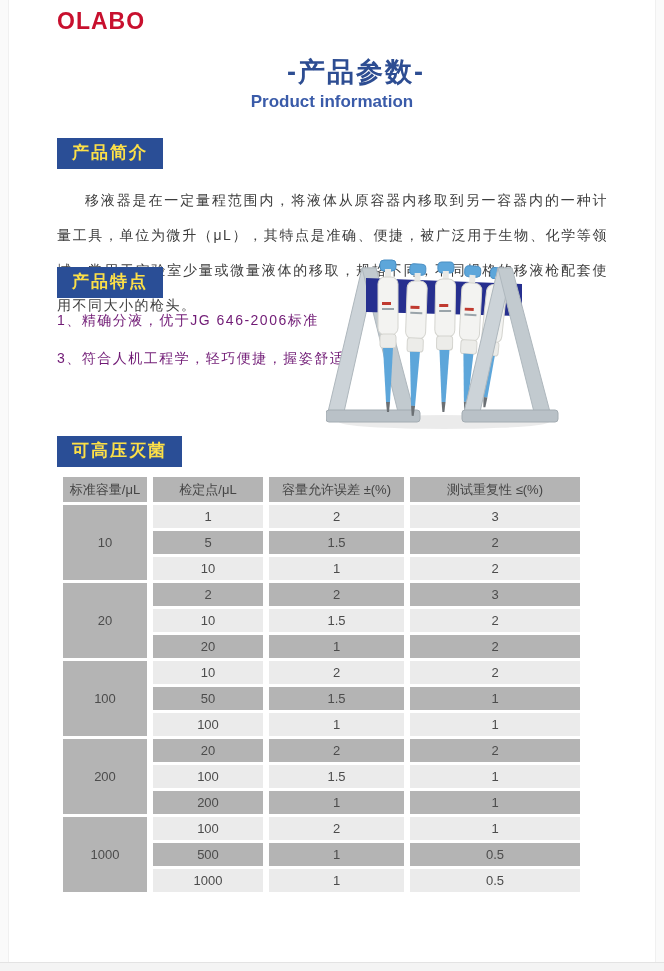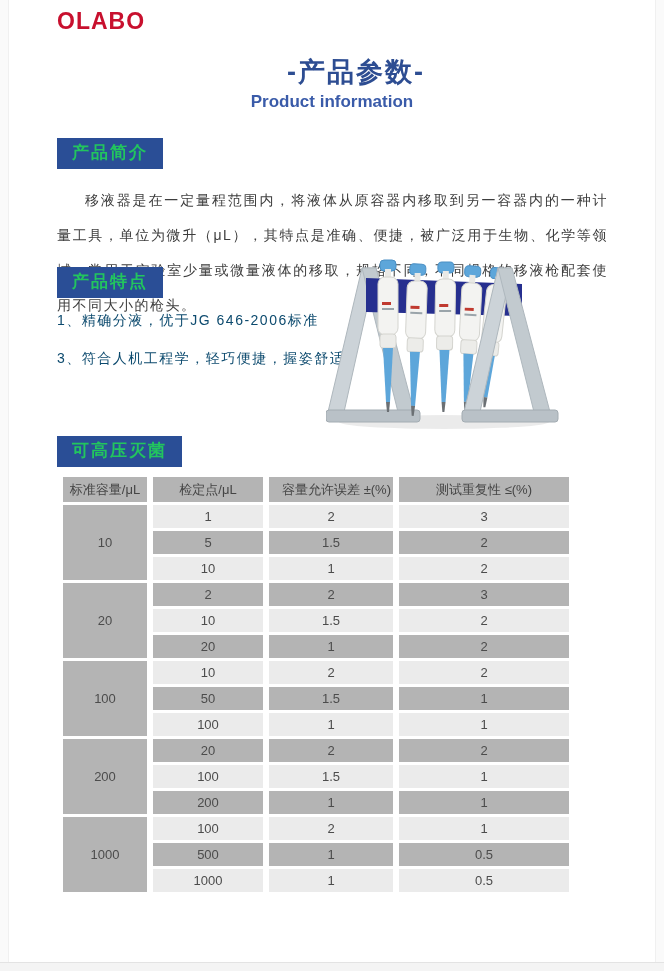--- a/index.html
+++ b/index.html
@@ -13,47 +13,47 @@
                   background:#f4f4f4; border-top:1px solid #e3e3e3; }
 
   .logo { position:absolute; left:57px; top:8px; font-size:23px; font-weight:900;
           color:#c8102e; letter-spacing:1px; }
 
   .page-title { position:absolute; left:0; top:54px; width:664px; text-align:center;
                 font-size:27px; font-weight:bold; color:#2d4d92; letter-spacing:2px;padding-left:48px; }
   .page-subtitle { position:absolute; left:0; top:92px; width:664px; text-align:center;
                    font-size:17px; font-weight:600; color:#3a5ba9; }
 
-  .badge { position:absolute; left:57px; background:#2a4e96; color:#22c55e;
+  .badge { position:absolute; left:57px; background:#2a4e96; color:#fde047;
            font-size:17px; font-weight:bold; letter-spacing:2px;
            padding:4px 15px 5px 15px; line-height:22px; }
   .badge-intro    { top:138px; }
   .badge-features { top:267px; }
   .badge-specs    { top:436px; }
 
   .intro-text { position:absolute; left:57px; top:183px; width:551px;
                 font-size:14px; line-height:35px; color:#3d3d3d;
                 letter-spacing:1.5px; text-align:justify; text-indent:2em; }
 
   .features { position:absolute; left:57px; top:301px; width:280px; }
-  .feature-item { font-size:14px; line-height:38px; color:#0c4a6e; letter-spacing:1.5px;
+  .feature-item { font-size:14px; line-height:38px; color:#701a75; letter-spacing:1.5px;
                   white-space:nowrap; }
 
   .product-image { position:absolute; left:326px; top:254px; width:242px; height:180px; }
 
   .spec-table { position:absolute; left:57px; top:474px;
                 border-collapse:separate; border-spacing:6px 3px; }
   .spec-table th, .spec-table td {
       text-align:center; vertical-align:middle; font-weight:normal;
       font-size:13px; color:#4c4c4c; height:23px; padding:0 2px;margin-left:28px; }
   .spec-table th { background:#b4b4b4; height:25px; color:#454545; }
   .spec-table td.c1 { width:84px;  }
   .spec-table th.h1 { width:84px;  }
   .spec-table th.h2 { width:110px; }
-  .spec-table th.h3 { width:124px;text-align:right; }
+  .spec-table th.h3 { width:135px; }
   .spec-table th.h4 { width:170px; }
   tr.row-light td { background:#ebebeb; }
   tr.row-dark  td { background:#b4b4b4; }
   .spec-table td.group-cell { background:#b4b4b4; }
 </style>
 </head>
 <body>
 
 <div class="card"></div>
 

